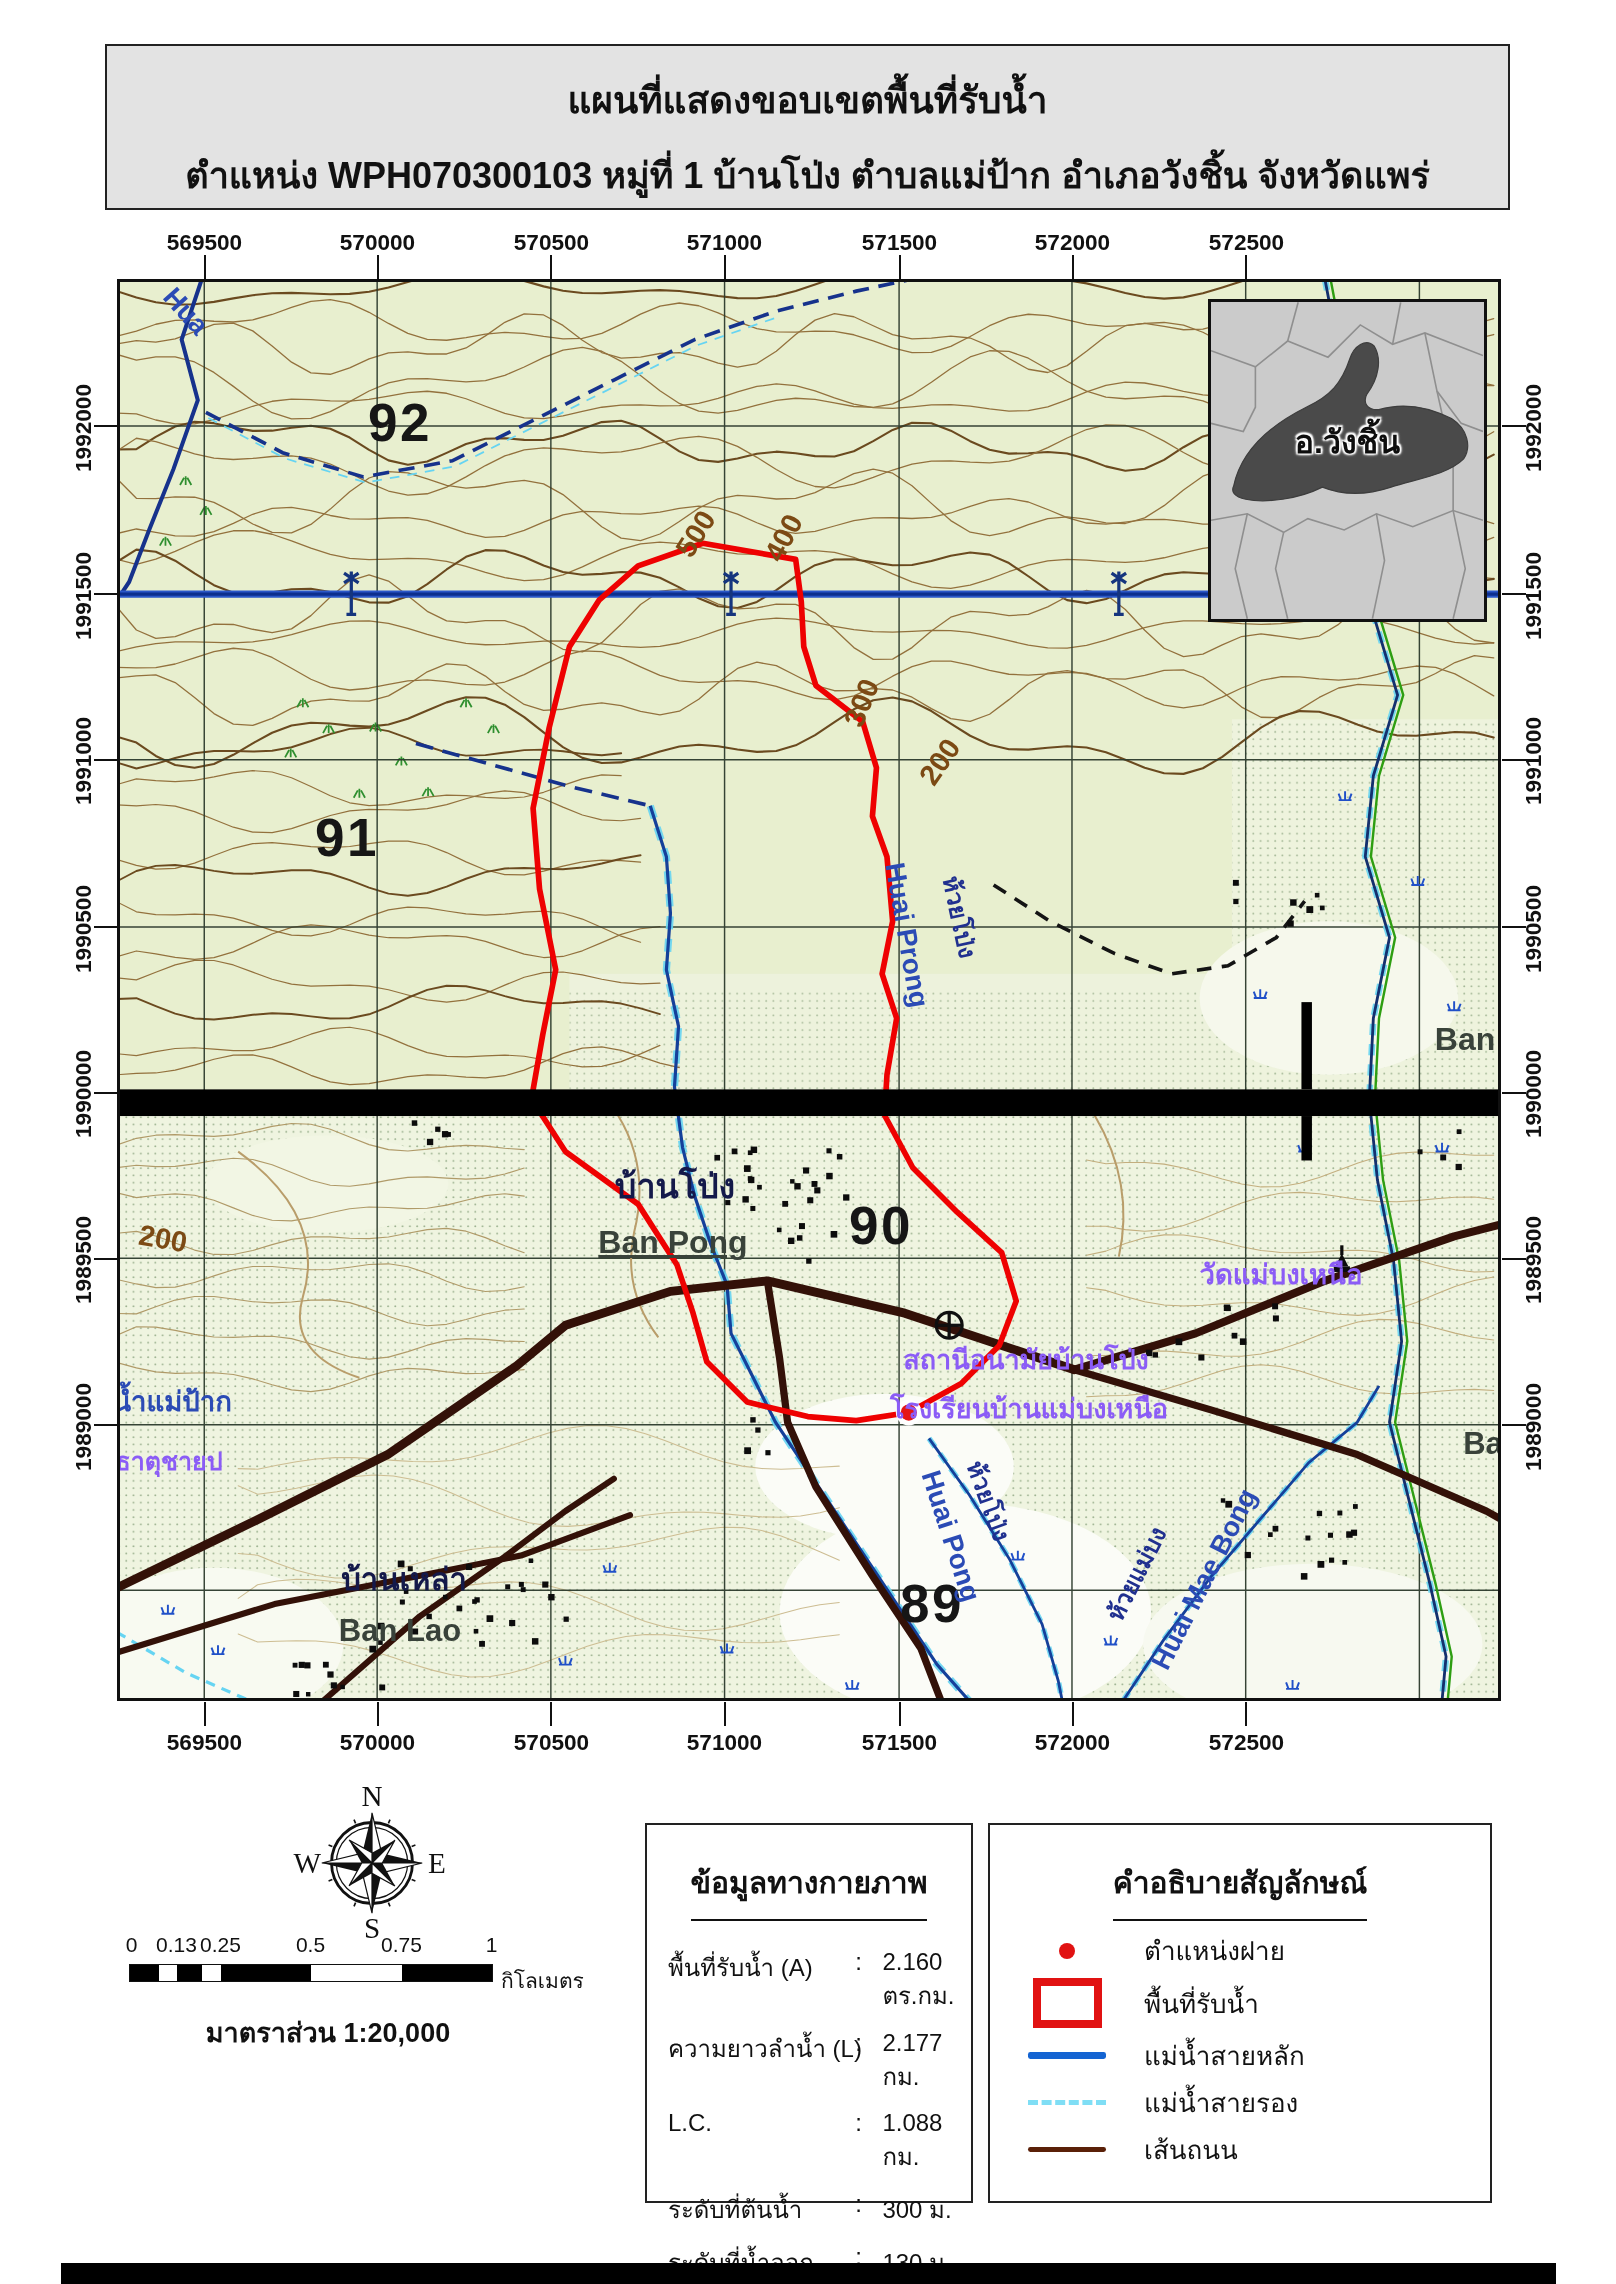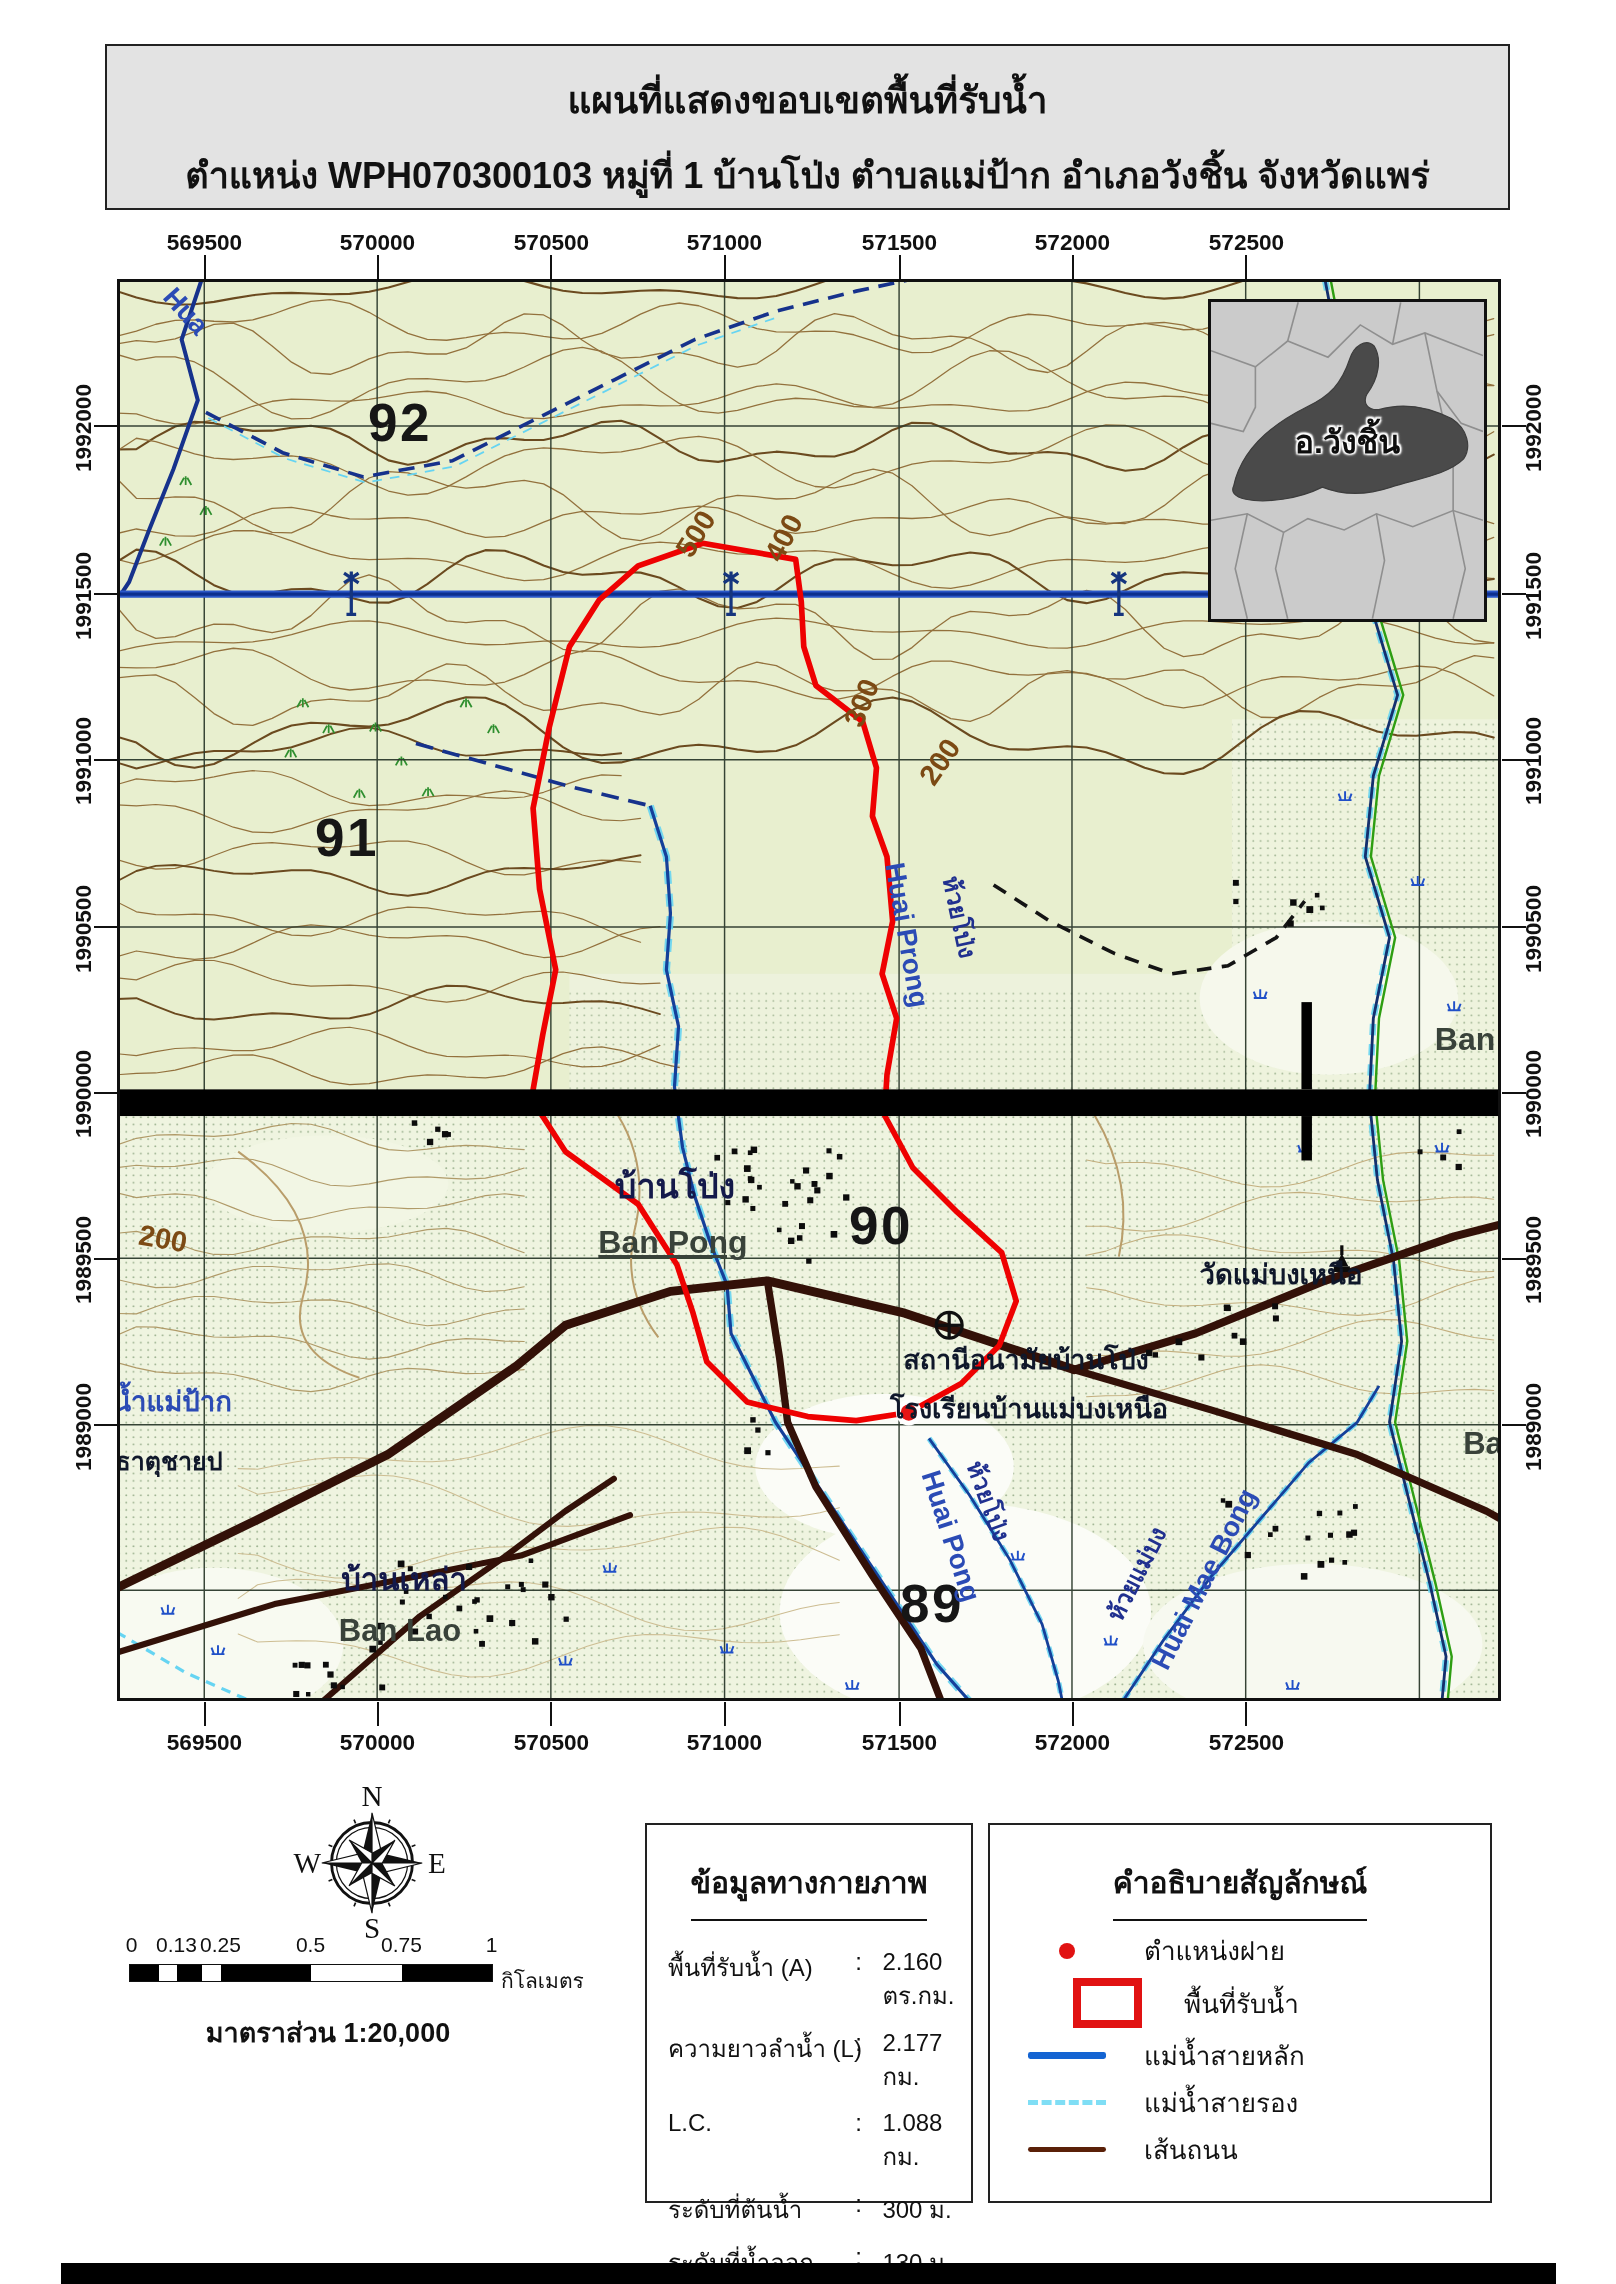--- a/index.html
+++ b/index.html
@@ -18,21 +18,21 @@
   
   #map{left:117px;top:279px;width:1384px;height:1422px;overflow:hidden;background:#e8efcf;}
   #map-border{left:117px;top:279px;width:1384px;height:1422px;border:3.2px solid #101010;box-sizing:border-box;pointer-events:none;}
   .mlabel{position:absolute;transform:translate(-50%,-50%);white-space:nowrap;line-height:1;}
   .gridnum{font-weight:700;font-size:53px;color:#161616;letter-spacing:2.4px;}
   .cont{font-weight:600;font-size:29px;color:#7c4a14;}
   .villTh{font-weight:700;font-size:34px;color:#14194a;}
   .villEn{font-weight:700;font-size:32px;color:#39423a;}
   .streamEn{font-weight:700;font-size:27.5px;color:#2b4bb5;}
   .streamTh{font-weight:700;font-size:24px;color:#20308f;}
-  .poiTxt{font-weight:600;font-size:27px;color:#0f172a;}
+  .poiTxt{font-weight:600;font-size:27px;color:#8b5cf6;}
   
   #inset{left:1091px;top:20px;width:279px;height:323px;border:3.2px solid #111;box-sizing:border-box;background:#cbcbcb;}
   #inset-label{left:50%;top:44%;transform:translate(-50%,-50%);font-size:32px;font-weight:700;color:#0d0d0d;
       text-shadow:0 0 2.4px #fff,0 0 4px #fff,1.6px 1.6px 1.6px #fff,-1.6px -1.6px 1.6px #fff,1.6px -1.6px 1.6px #fff,-1.6px 1.6px 1.6px #fff;}
   
   .panel{border:2.4px solid #222;box-sizing:border-box;background:#fff;}
   #info-box{left:645px;top:1823px;width:328px;height:380px;}
   #legend-box{left:988px;top:1823px;width:504px;height:380px;}
   #project-box{left:109px;top:2083px;width:521px;height:129px;border:3.2px solid #222;box-sizing:border-box;
                background:#fff;text-align:center;font-size:25px;}
@@ -46,21 +46,21 @@
   .legend-items{margin-top:21px;}
   .lrow{display:flex;align-items:center;height:47px;}
   .lswatch{width:154px;display:flex;justify-content:center;align-items:center;flex:0 0 154px;}
   .llabel{font-size:26px;}
   .sw-dot{width:16px;height:16px;border-radius:50%;background:#e11212;}
   .sw-redrect{width:53px;height:34px;border:8px solid #e11212;}
   .sw-blue{width:78px;height:6.5px;background:#1464d2;border-radius:2.4px;}
   .sw-cyan{width:78px;border-top:5.7px dashed #7fdef5;}
   .sw-brown{width:78px;height:5.7px;background:#5a2008;border-radius:2.4px;}
   .sw-green{width:53px;height:31px;border:6.5px solid #2fa50d;}
-  .lrow.tall{height:58px;padding-left:40px;}
+  .lrow.tall{height:58px;}
   
   #scalebar{left:129px;top:1964px;width:362px;height:16px;border:1.6px solid #111;box-sizing:content-box;background:#fff;position:absolute;}
   #scalebar .seg{position:absolute;top:0;height:100%;}
   .sticklabel{position:absolute;top:1933px;width:65px;text-align:center;font-size:21px;}
   #scale-unit{left:501px;top:1964px;font-size:21px;}
   #scale-text{left:150px;top:2011px;width:356px;text-align:center;font-size:27px;font-weight:600;}
   #footer-bar{left:61px;top:2263px;width:1495px;height:21px;background:#000;}
 </style>
 </head>
 <body>

